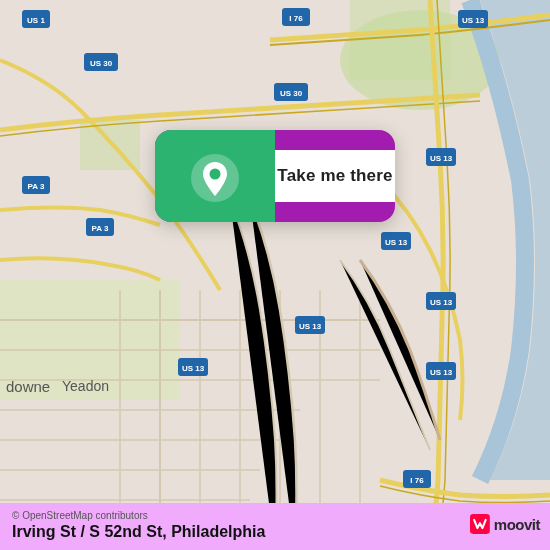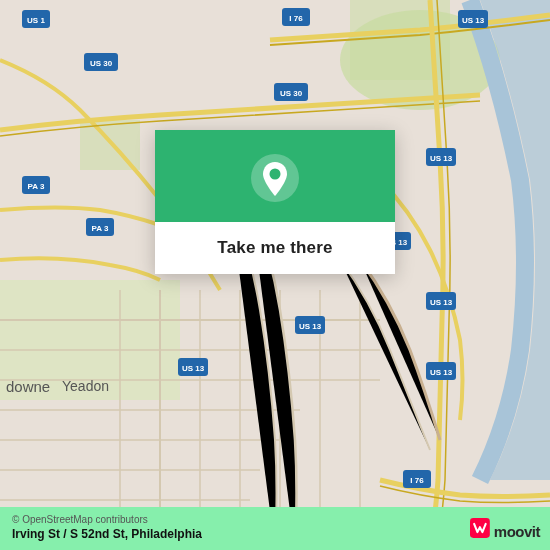--- a/index.html
+++ b/index.html
@@ -27,24 +27,24 @@
       width: 100%; height: 100%;
     }
 
     
     #overlay-card {
       position: absolute;
       top: 130px;
       left: 155px;
       width: 240px;
       background: #a21caf;
-      border-radius: 0;
+      border-radius: 16px;
       box-shadow: 0 4px 18px rgba(0,0,0,0.22);
       display: flex;
-      flex-direction: column;
+      flex-direction: row;
       align-items: center;
       overflow: hidden;
     }
 
     #card-green-area {
       background: #2db370;
       width: 100%;
       display: flex;
       align-items: center;
       justify-content: center;
@@ -67,34 +67,34 @@
       color: #222;
       cursor: pointer;
       text-align: center;
       letter-spacing: 0.01em;
     }
 
     
     #bottom-bar {
       position: absolute;
       bottom: 0; left: 0; right: 0;
-      background: #86efac;
+      background: #f0abfc;
       padding: 7px 12px 9px 12px;
       display: flex;
       flex-direction: column;
       gap: 2px;
     }
 
     #osm-credit {
       font-size: 10px;
       color: #555;
     }
 
     #location-title {
-      font-size: 12px;
+      font-size: 16px;
       font-weight: 600;
       color: #111;
     }
 
     
     #moovit-logo {
       position: absolute;
       bottom: 10px;
       right: 10px;
       width: 70px;
@@ -217,21 +217,21 @@
       </svg>
     </div>
     <button id="take-me-there-btn">Take me there</button>
   </div>
 
   <div id="bottom-bar">
     <span id="osm-credit">© OpenStreetMap contributors</span>
     <div style="display:flex; align-items:center; justify-content:space-between;">
       <span id="location-title">Irving St / S 52nd St, Philadelphia</span>
 
-      <div id="moovit-logo" style="display:flex;align-items:flex-end;gap:4px;flex-shrink:0;">
+      <div id="moovit-logo" style="display:flex;align-items:center;gap:4px;flex-shrink:0;">
         <svg width="24" height="24" viewBox="0 0 24 24" xmlns="http://www.w3.org/2000/svg">
           <rect width="24" height="24" rx="4" fill="#f04"></rect>
           <path d="M5,7 L9,17 L12,11 L15,17 L19,7" stroke="white" stroke-width="2.5" fill="none" stroke-linecap="round" stroke-linejoin="round"></path>
         </svg>
         <span style="font-size:15px;font-weight:700;color:#2b2b2b;letter-spacing:-0.5px;">moovit</span>
       </div>
     </div>
   </div>
 
   <div style="position:absolute;left:62px;top:378px;font-size:14px;color:#555;font-weight:500;">Yeadon</div>

